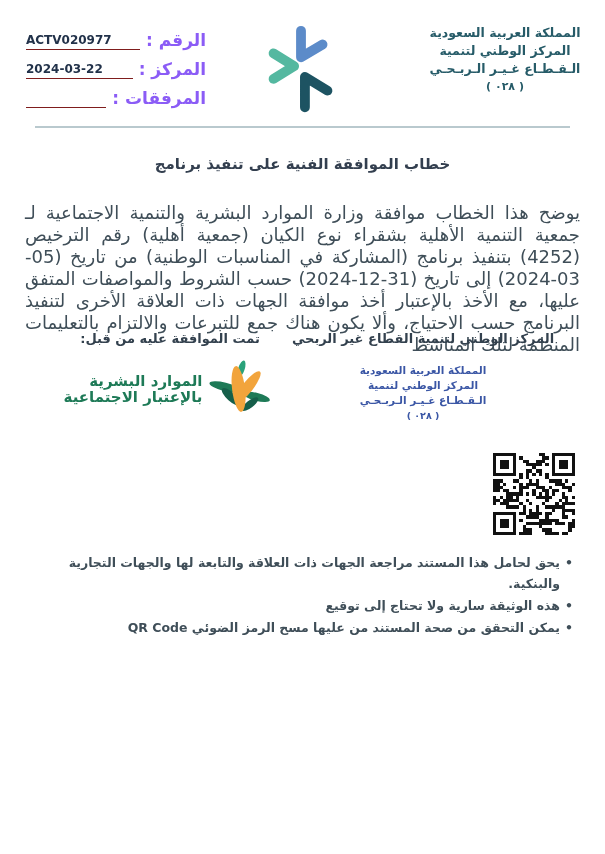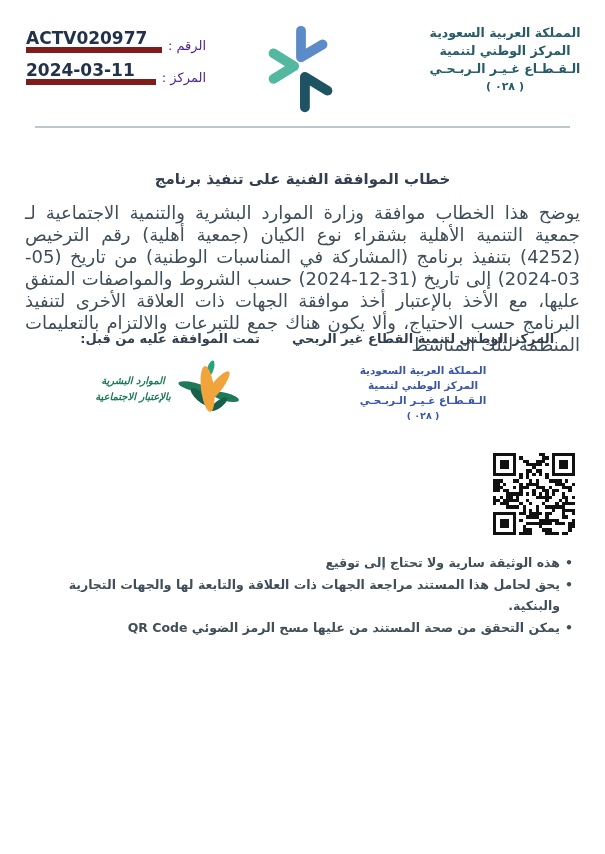--- a/index.html
+++ b/index.html
@@ -13,32 +13,32 @@
   .org-block {
     position:absolute; top:24px; right:14px; width:172px;
     text-align:center; color:#265b68; font-weight:bold;
     font-size:12.5px; line-height:18px;
   }
   .org-block .org-code { font-size:11px; letter-spacing:2px; }
   .ncnp-logo { position:absolute; top:20px; left:252px; width:98px; height:100px; }
   .fields { position:absolute; top:30px; left:26px; width:180px; direction:rtl; }
   .field-row { display:flex; align-items:flex-end; margin-bottom:9px; }
   .field-label {
-    font-weight:normal; color:#4c1d95; font-size:13px;
+    font-weight:bold; color:#8b5cf6; font-size:17px;
     white-space:nowrap; padding-left:6px;
   }
   .field-value {
-    flex:1; border-bottom:6px solid #7f1d1d; min-height:18px;
+    flex:1; border-bottom:1px solid #7f1d1d; min-height:18px;
     direction:ltr; text-align:left; font-weight:bold;
-    color:#22324a; font-size:17px; line-height:17px;
+    color:#22324a; font-size:12px; line-height:17px;
   }
   .sep { position:absolute; top:126px; left:35px; right:35px; height:2px; background:#b9c9ce; }
   
   .doc-title {
-    position:absolute; top:170px; left:0; right:0; text-align:center;
+    position:absolute; top:155px; left:0; right:0; text-align:center;
     font-size:15px; font-weight:bold; color:#333f4f;
   }
   .doc-body {
     position:absolute; top:202px; right:25px; left:25px;
     font-size:18px; line-height:22px; color:#3f4e58;
     direction:rtl; text-align:justify;
   }
   
   .col-header { font-size:13px; font-weight:bold; color:#33414e;text-align:center; }
   .col-center {
@@ -47,22 +47,22 @@
   .stamp {
     margin-top:17px; color:#3a56a5; font-weight:bold;
     font-size:10.5px; line-height:15px; text-align:center;
   }
   .stamp .org-code { font-size:9.5px; letter-spacing:2px; }
   .col-approved {
     position:absolute; top:331px; left:52px; width:236px; text-align:center;
   }
   .ministry { margin-top:10px; display:flex; direction:rtl; align-items:center; justify-content:center; gap:2px; }
   .ministry-text {
-    color:#1e7a57; font-weight:bold; font-size:10px;
-    line-height:16px; white-space:nowrap;font-style:italic;
+    color:#1e7a57; font-weight:bold; font-size:15px;
+    line-height:16px; text-align:right; white-space:nowrap;
   }
   .ministry-logo { width:72px; height:66px; flex:0 0 auto; }
   
   .qr { position:absolute; top:453px; right:30px; width:82px; height:82px; }
   .notes { position:absolute; top:552px; right:30px; left:30px; direction:rtl; }
   .notes ul { list-style:none; }
   .notes li {
     position:relative; padding-right:15px; margin-bottom:1px;
     font-size:12.5px; font-weight:600; color:#3f4e58;
     line-height:21px; text-align:right;
@@ -87,21 +87,25 @@
     <polyline points="54,88 54,57 77,71" fill="none" stroke="#1d5362" stroke-width="10" stroke-linecap="round" stroke-linejoin="round"></polyline>
   </svg>
 
   <div class="fields">
     <div class="field-row">
       <span class="field-label">الرقم :</span>
       <span class="field-value">ACTV020977</span>
     </div>
     <div class="field-row">
       <span class="field-label">المركز :</span>
-      <span class="field-value">2024-03-11</span>
+      <span class="field-value">2024-03-22</span>
+    </div>
+    <div class="field-row">
+      <span class="field-label">المرفقات :</span>
+      <span class="field-value"></span>
     </div>
   </div>
 
   <div class="sep"></div>
 
   <div class="doc-title">خطاب الموافقة الفنية على تنفيذ برنامج</div>
 
   <div class="doc-body">يوضح هذا الخطاب موافقة وزارة الموارد البشرية والتنمية الاجتماعية لـ جمعية التنمية الأهلية بشقراء نوع الكيان (جمعية أهلية) رقم الترخيص (4252) بتنفيذ برنامج (المشاركة في المناسبات الوطنية) من تاريخ (05-03-2024) إلى تاريخ (31-12-2024) حسب الشروط والمواصفات المتفق عليها، مع الأخذ بالإعتبار أخذ موافقة الجهات ذات العلاقة الأخرى لتنفيذ البرنامج حسب الاحتياج، وألا يكون هناك جمع للتبرعات والالتزام بالتعليمات المنظمة لتلك المناشط</div>
 
   <div class="col-center">
@@ -434,19 +438,19 @@
       <rect x="16" y="24" width="1" height="1" fill="#111"></rect>
       <rect x="17" y="24" width="1" height="1" fill="#111"></rect>
       <rect x="18" y="24" width="1" height="1" fill="#111"></rect>
       <rect x="19" y="24" width="1" height="1" fill="#111"></rect>
       <rect x="21" y="24" width="1" height="1" fill="#111"></rect>
       <rect x="22" y="24" width="1" height="1" fill="#111"></rect>
     </svg>
 
   <div class="notes">
     <ul>
+      <li>يحق لحامل هذا المستند مراجعة الجهات ذات العلاقة والتابعة لها والجهات التجارية والبنكية.</li>
       <li>هذه الوثيقة سارية ولا تحتاج إلى توقيع</li>
-      <li>يحق لحامل هذا المستند مراجعة الجهات ذات العلاقة والتابعة لها والجهات التجارية والبنكية.</li>
       <li>يمكن التحقق من صحة المستند من عليها مسح الرمز الضوئي QR Code</li>
     </ul>
   </div>
 
 </div>
 
 </body></html>

